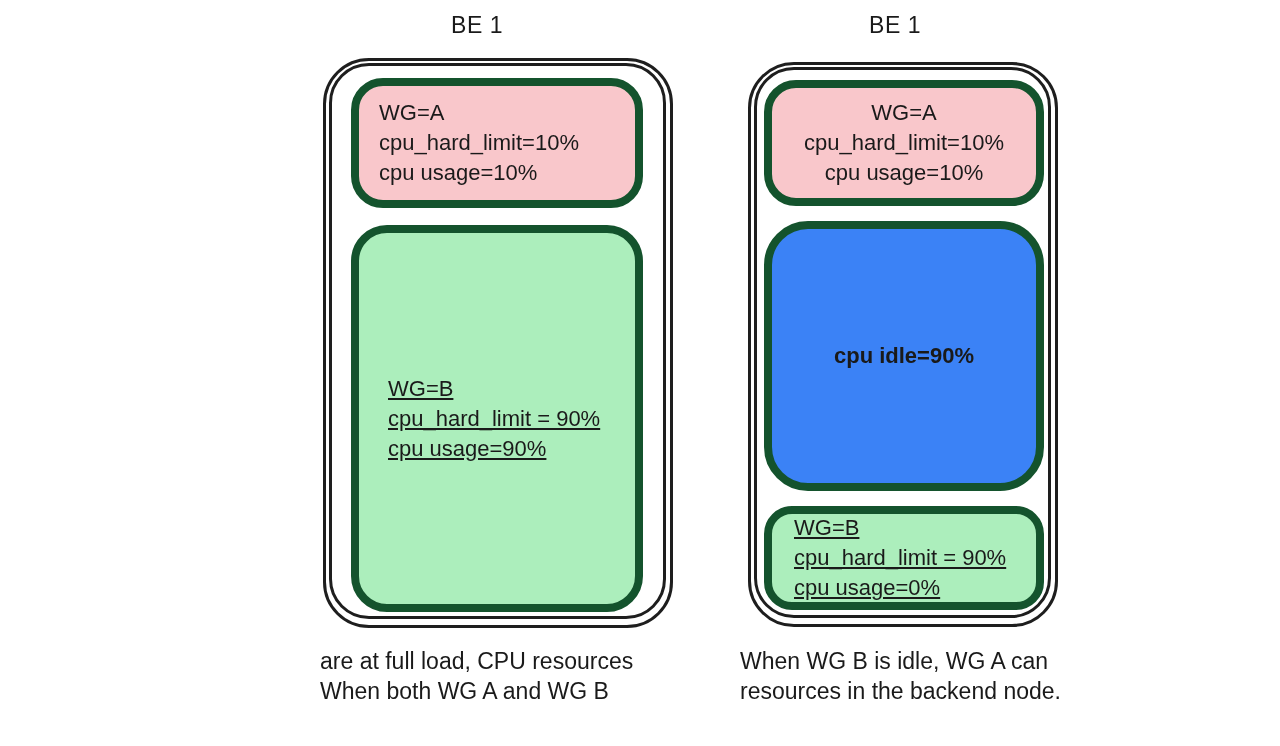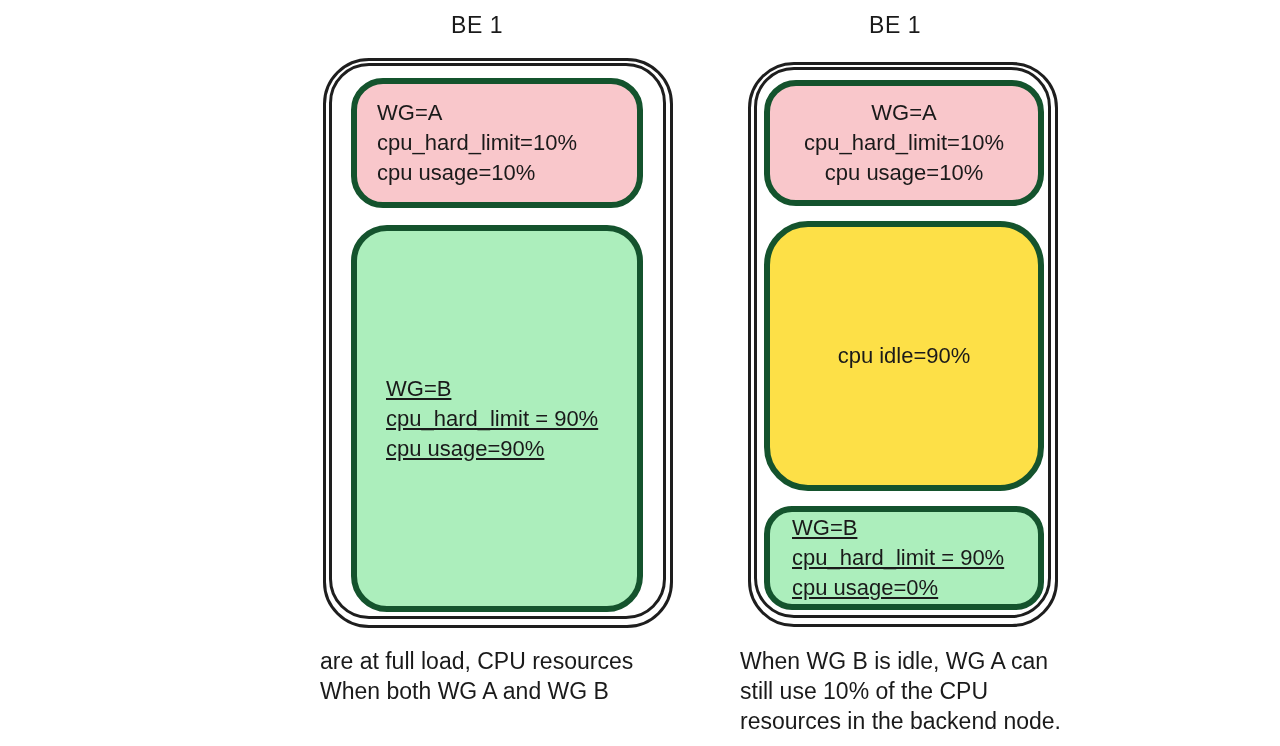--- a/index.html
+++ b/index.html
@@ -58,32 +58,32 @@
     inset: 0;
     display: flex;
     flex-direction: column;
     box-sizing: border-box;
   }
   #panel-left  .node-inner { padding: 17px 27px 13px 25px; gap: 17px; }
   #panel-right .node-inner { padding: 15px 11px 14px 13px; gap: 15px; }
 
   .box {
     box-sizing: border-box;
-    border: 6px solid #14532d;
+    border: 8px solid #14532d;
     display: flex;
     flex-direction: column;
     justify-content: center;
     font-size: 22px;
     line-height: 30px;
     flex-shrink: 0;
   }
   .box .line { white-space: nowrap; }
   .box-pink  { background: #f9c7cb; border-radius: 32px; }
   .box-green { background: #aceebc; border-radius: 36px; text-decoration: underline; }
-  .box-white { background: #fde047; border-radius: 44px; }
+  .box-white { background: #3b82f6; border-radius: 44px; font-weight: bold; }
   .grow { flex-grow: 1; }
 
   #panel-left .box-pink  { height: 130px; padding-left: 20px; }
   #panel-left .box-green { padding-left: 29px; }
 
   #panel-right .box-pink  { height: 126px; text-align: center; }
   #panel-right .box-white { text-align: center; }
   #panel-right .box-green { height: 104px; padding-left: 22px; border-radius: 28px; }
 
   .caption {
@@ -148,18 +148,17 @@
           <div class="line">WG=B</div>
           <div class="line">cpu_hard_limit = 90%</div>
           <div class="line">cpu usage=0%</div>
         </div>
 
       </div>
     </div>
 
     <div class="caption">
       <div class="line">When WG B is idle, WG A can</div>
-      <div class="line">still use 10% of the CPU</div>
       <div class="line">resources in the backend node.</div>
     </div>
   </section>
 
 </div>
 
 </body></html>

